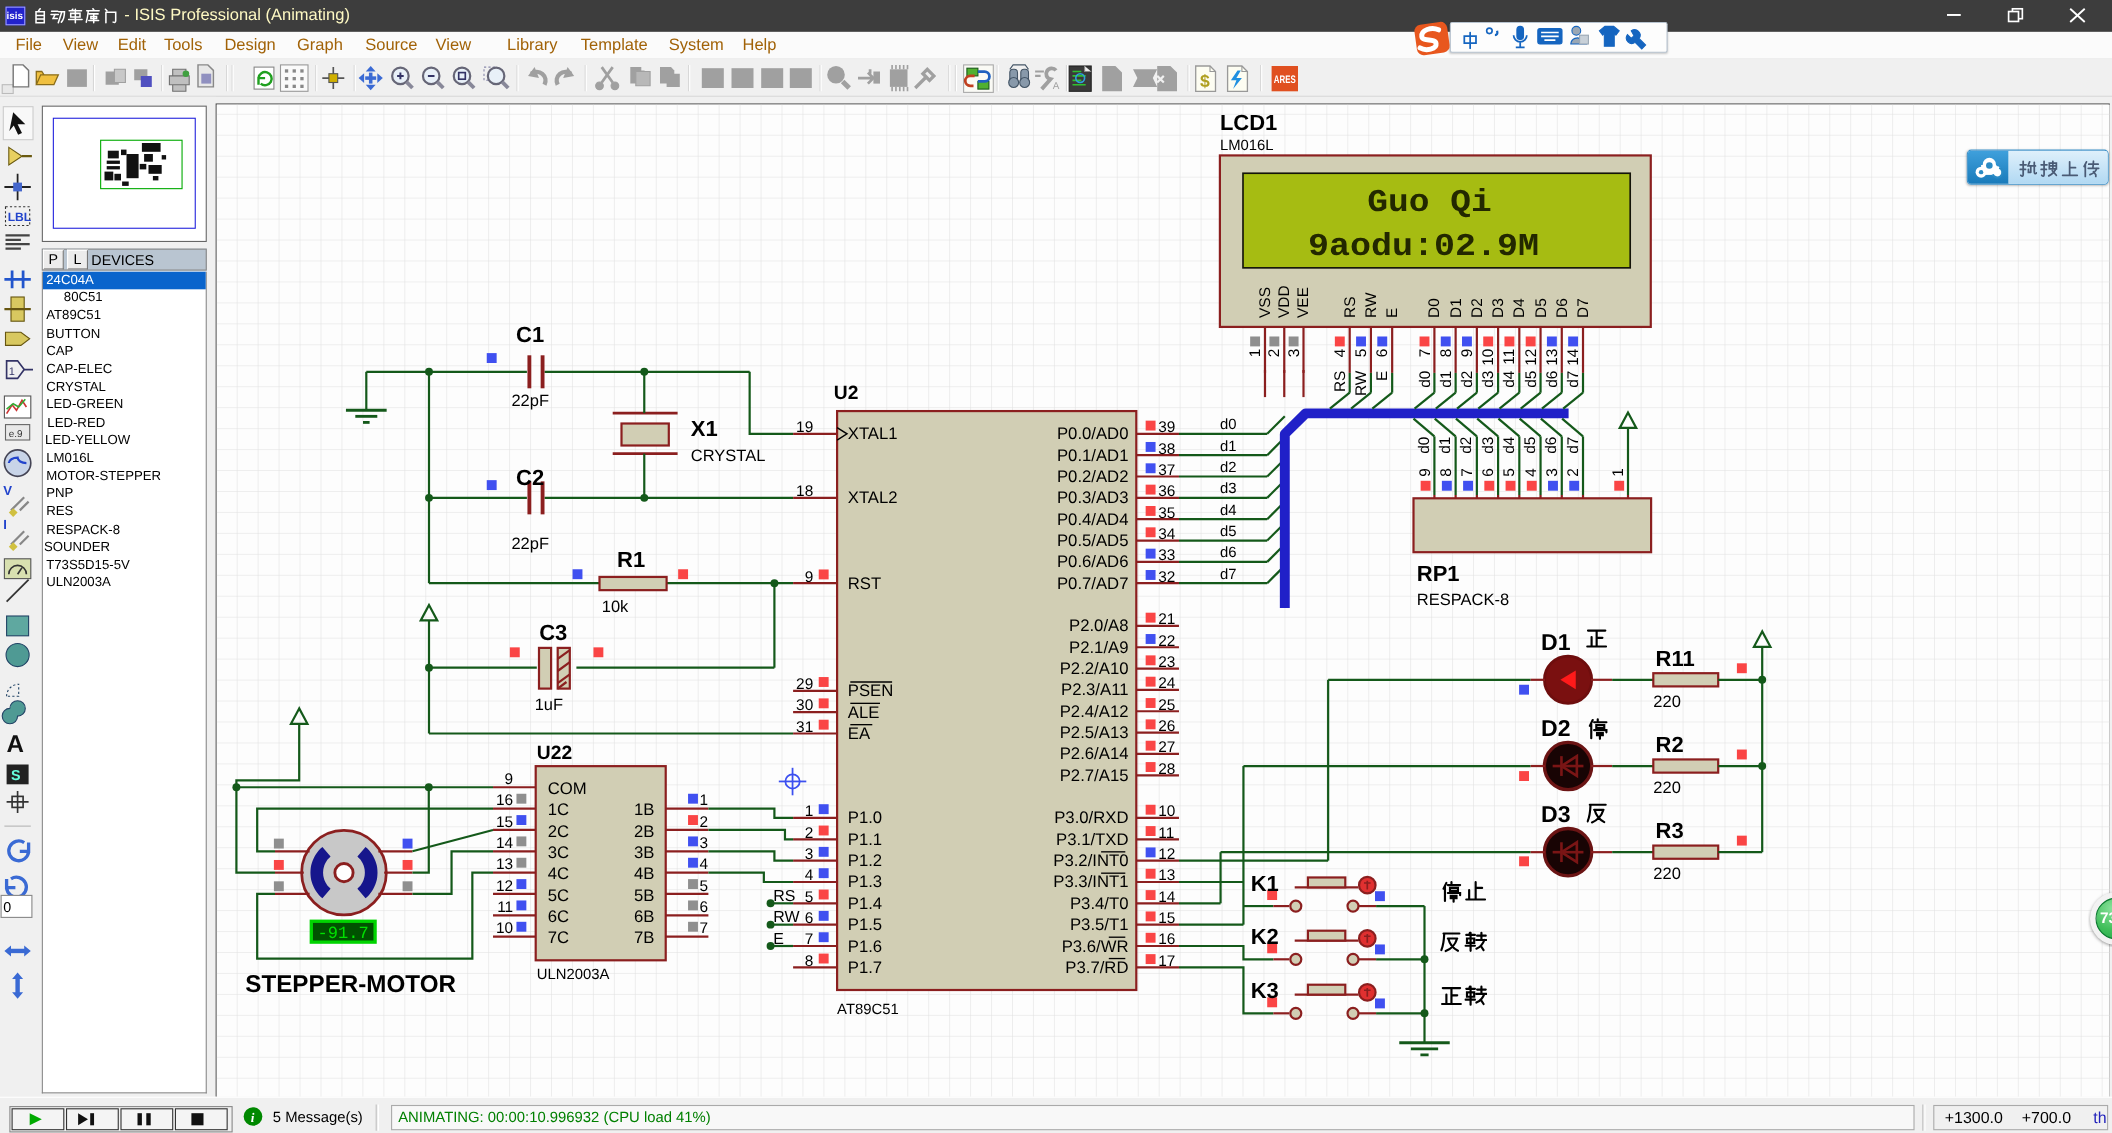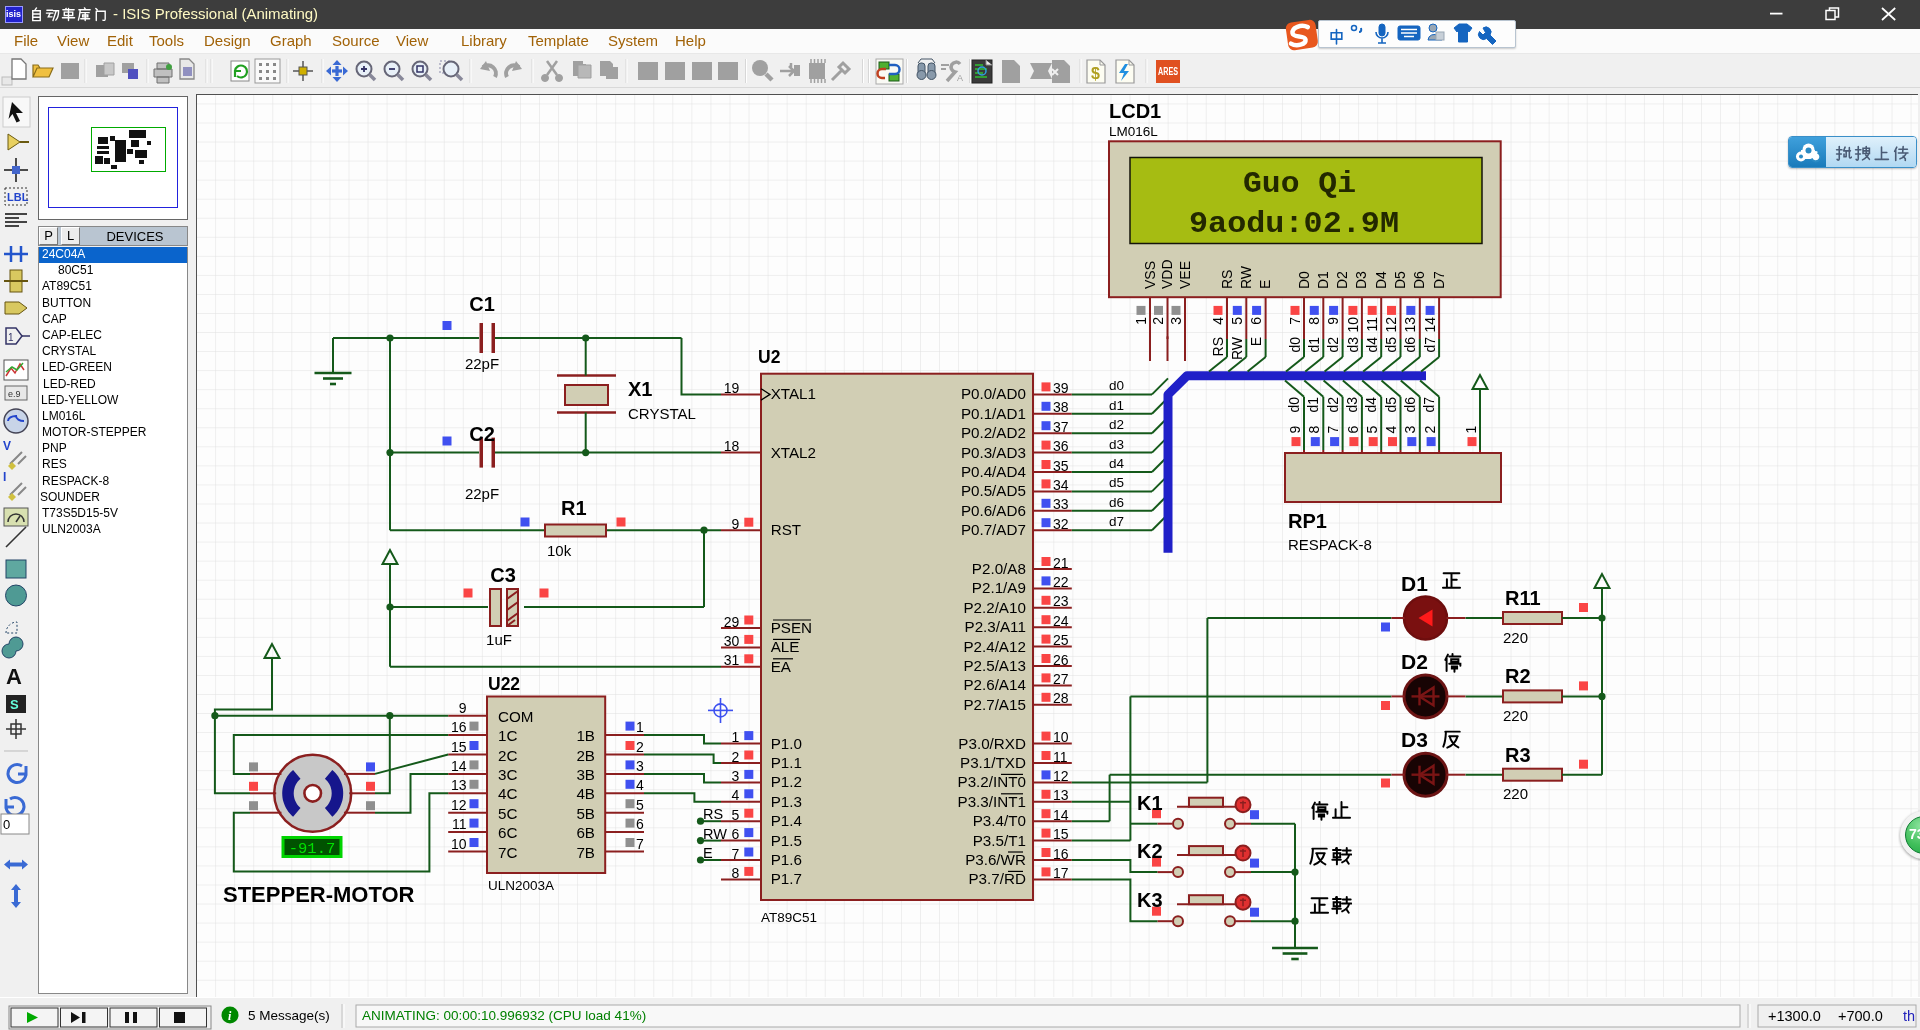--- a/index.html
+++ b/index.html
@@ -352,21 +352,21 @@
           <rect x="44" y="23" width="12" height="8"></rect>
           <rect x="48" y="33" width="5" height="4"></rect>
           <rect x="20" y="38" width="6" height="4"></rect>
           <rect x="56" y="14" width="4" height="4"></rect>
         </g>
       </svg>
     </div>
     <div style="position:absolute;left:3px;top:138px;width:150px;height:20px;background:#b9c5d1;border:1px solid #888">
       <div style="position:absolute;left:0px;top:0px;width:19px;height:18px;background:#ececec;border:1px solid #fff;border-right-color:#777;border-bottom-color:#777;text-align:center;font-size:13px">P</div>
       <div style="position:absolute;left:22px;top:0px;width:19px;height:18px;background:#ececec;border:1px solid #fff;border-right-color:#777;border-bottom-color:#777;text-align:center;font-size:13px">L</div>
-      <div style="position:absolute;left:44px;top:2px;width:104px;text-align:center;font-size:13px">DEVICES</div>
+      <div style="position:absolute;left:44px;top:2px;width:104px;font-size:13px">DEVICES</div>
     </div>
     <div style="position:absolute;left:3px;top:159px;width:150px;height:747px;background:#fff;border:1px solid #888;border-top:none;font-size:12px">
       <div style="height:16.2px;background:#0a64cc;color:#fff;padding-left:3px">24C04A</div>
       <div style="height:16.2px;padding-left:19px">80C51</div>
       <div style="height:16.2px;padding-left:3px">AT89C51</div>
       <div style="height:16.2px;padding-left:3px">BUTTON</div>
       <div style="height:16.2px;padding-left:3px">CAP</div>
       <div style="height:16.2px;padding-left:3px">CAP-ELEC</div>
       <div style="height:16.2px;padding-left:3px">CRYSTAL</div>
       <div style="height:16.2px;padding-left:3px">LED-GREEN</div>

